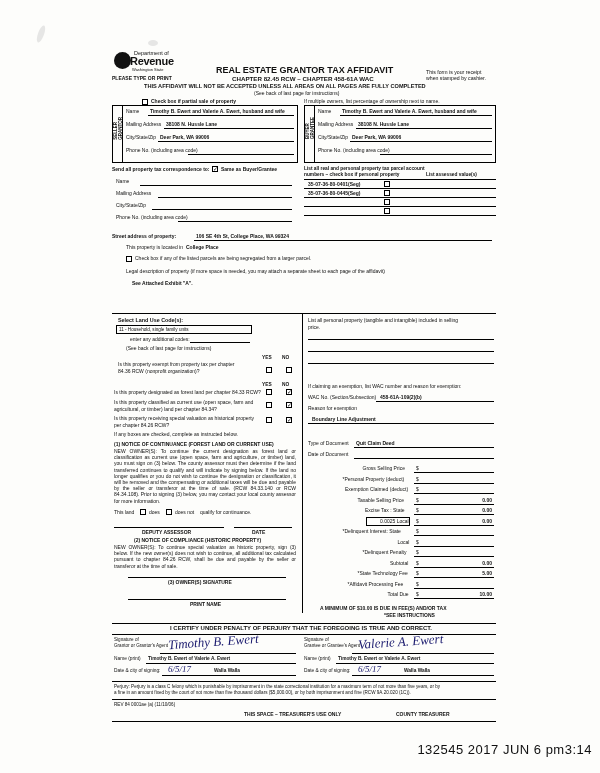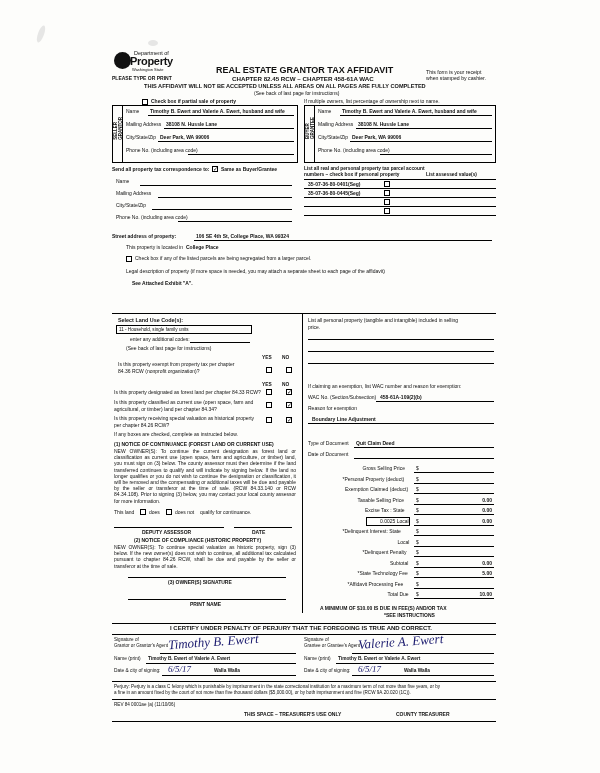--- a/index.html
+++ b/index.html
@@ -23,21 +23,21 @@
 
 <div id="page">
 
   <div class="smudge" style="left:38px;top:25px;width:6px;height:18px;transform:rotate(20deg);"></div>
   <div class="smudge" style="left:148px;top:40px;width:10px;height:6px;"></div>
 
   <div class="form">
 
     <div class="logo-oval" style="left:6px;top:7px;"></div>
     <div class="t" style="left:26px;top:5px;font-size:5.5px;">Department of</div>
-    <div class="t b" style="left:22px;top:10px;font-size:11px;letter-spacing:-.3px;">Property</div>
+    <div class="t b" style="left:22px;top:10px;font-size:11px;letter-spacing:-.3px;">Revenue</div>
     <div class="t" style="left:24px;top:22px;font-size:4px;">Washington State</div>
 
     <div class="t b" style="left:4px;top:30px;font-size:5px;">PLEASE TYPE OR PRINT</div>
 
     <div class="t b" style="left:108px;top:20px;font-size:9px;">REAL ESTATE GRANTOR TAX AFFIDAVIT</div>
     <div class="t b" style="left:124px;top:30px;font-size:6.2px;">CHAPTER 82.45 RCW – CHAPTER 458-61A WAC</div>
     <div class="t b" style="left:36px;top:38px;font-size:5.6px;">THIS AFFIDAVIT WILL NOT BE ACCEPTED UNLESS ALL AREAS ON ALL PAGES ARE FULLY COMPLETED</div>
     <div class="t" style="left:146px;top:45px;font-size:5px;">(See back of last page for instructions)</div>
 
     <div class="t" style="left:318px;top:24px;font-size:5.2px;">This form is your receipt</div>
@@ -311,13 +311,14 @@
     <div class="t" style="left:6px;top:639px;width:382px;font-size:4.6px;line-height:6px;white-space:pre-line;">Perjury: Perjury is a class C felony which is punishable by imprisonment in the state correctional institution for a maximum term of not more than five years, or by
 a fine in an amount fixed by the court of not more than five thousand dollars ($5,000.00), or by both imprisonment and fine (RCW 9A.20.020 (1C)).</div>
     <div class="hline" style="left:4px;top:654px;width:384px;"></div>
 
     <div class="t" style="left:6px;top:657px;font-size:4.6px;">REV 84 0001ae (a) (11/10/06)</div>
     <div class="t b" style="left:136px;top:666px;font-size:5px;">THIS SPACE – TREASURER'S USE ONLY</div>
     <div class="t b" style="left:288px;top:666px;font-size:5px;">COUNTY TREASURER</div>
     <div class="hline" style="left:4px;top:676px;width:384px;"></div>
   </div>
 
+  <div class="stamp">132545 2017 JUN 6 pm3:14</div>
 </div>
 
 </body></html>

